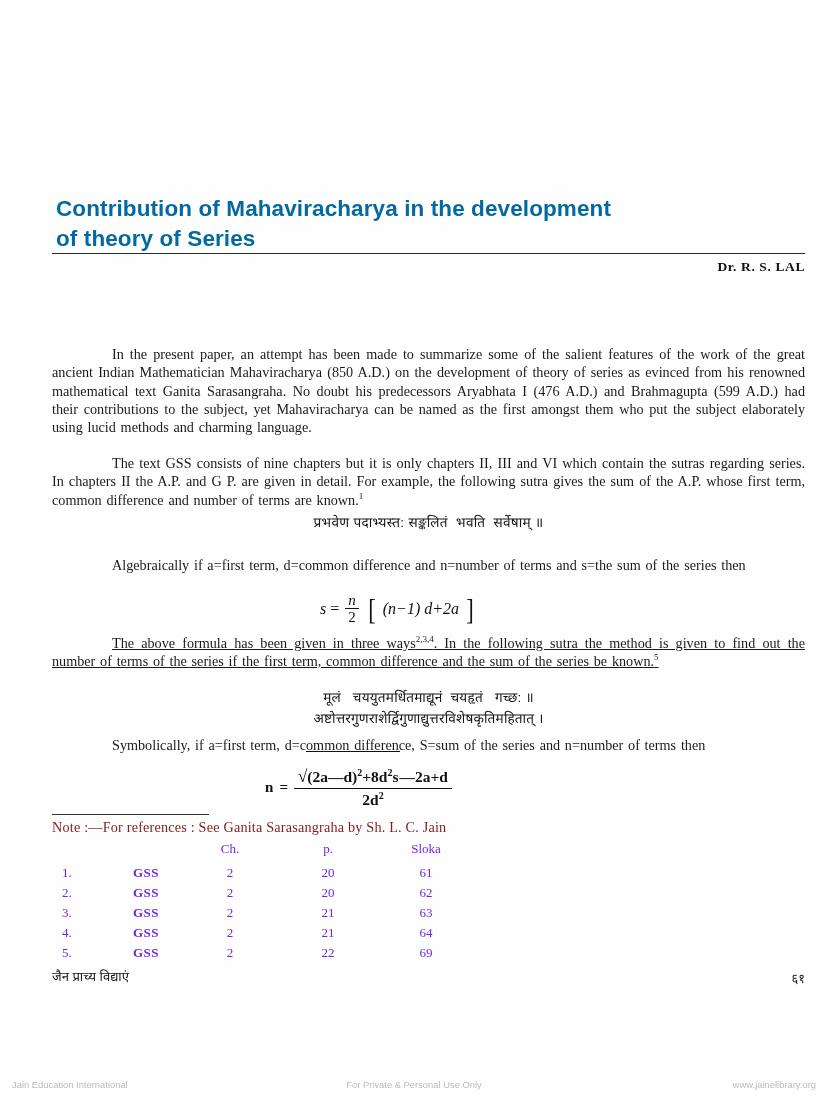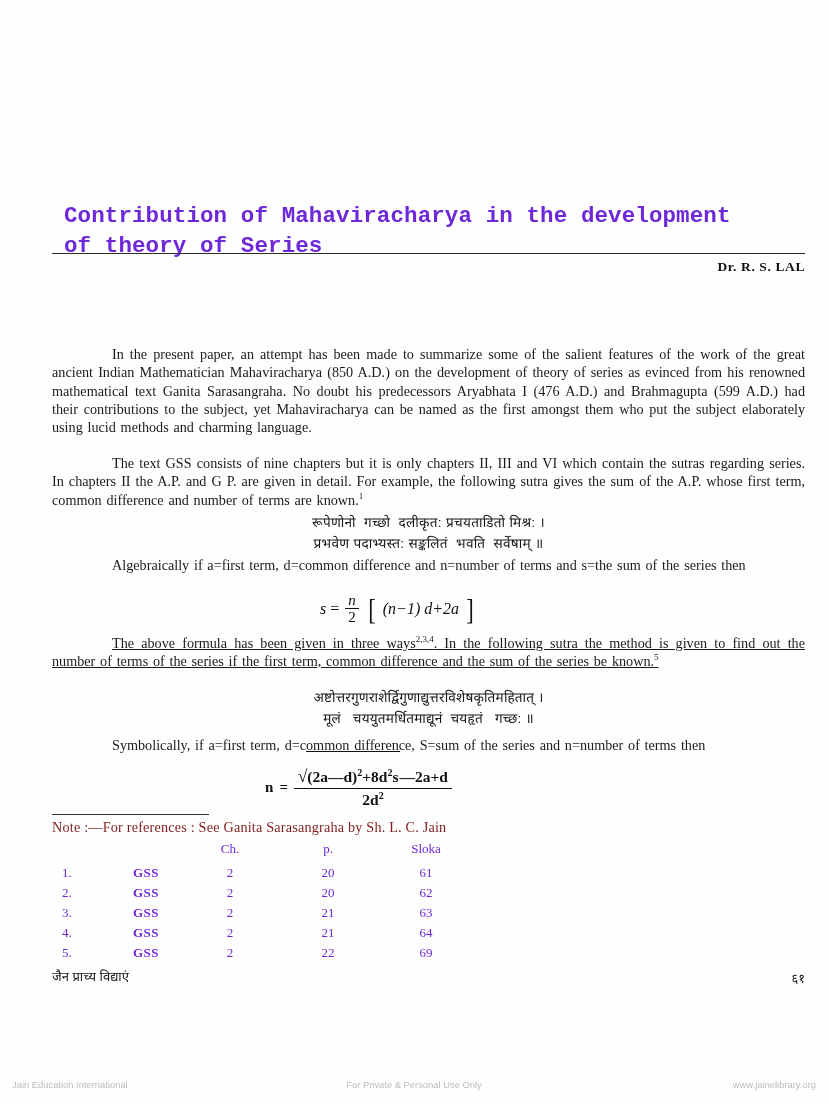--- a/index.html
+++ b/index.html
@@ -18,27 +18,27 @@
   }
 
   
   .title-block {
     position: absolute;
     left: 52px;
     top: 190px;
     width: 700px;
   }
   .doc-title {
-    font-family: Liberation Mono, monospace;
+    font-family: Liberation Sans, sans-serif;
     font-weight: bold;
     font-size: 22.5px;
     line-height: 1.33;
     letter-spacing: 0.1px;
-    color: #6d28d9;
-    margin: 12px;
+    color: #0369a1;
+    margin: 4px;
   }
   .title-line-2 { display: block; }
 
   .header-rule {
     position: absolute;
     left: 52px;
     top: 253px;
     width: 753px;
     height: 1px;
     background: #2b2b2b;
@@ -260,21 +260,20 @@
 
   <div class="author">Dr. R. S. LAL</div>
 
   <div class="body-text para-indent" style="top:345px;">In the present paper, an attempt has been made to summarize some of the salient features of the work of the great ancient Indian Mathematician Mahaviracharya (850 A.D.) on the development of theory of series as evinced from his renowned mathematical text Ganita Sarasangraha. No doubt his predecessors Aryabhata I (476 A.D.) and Brahmagupta (599 A.D.) had their contributions to the subject, yet Mahaviracharya can be named as the first amongst them who put the subject elaborately using lucid methods and charming language.</div>
 
   <div class="body-text para-indent" style="top:454px;">
     <span>The text GSS consists of nine chapters but it is only chapters II, III and VI which contain the sutras regarding series. In chapters II the A.P. and G P. are given in detail. For example, the following sutra gives the sum of the A.P. whose first term, common difference and number of terms are known.</span><span class="sup">1</span>
   </div>
 
   <div class="sutra sutra-1" style="top:512px;">
-    <span class="sutra-line">रूपेणोनो  गच्छो  दलीकृत: प्रचयताडितो मिश्र: ।</span>
     <span class="sutra-line">प्रभवेण पदाभ्यस्त: सङ्कलितं  भवति  सर्वेषाम् ॥</span>
   </div>
 
   <div class="body-text para-indent" style="top:556px;">Algebraically if a=first term, d=common difference and n=number of terms and s=the sum of the series then</div>
 
   <div class="formula" style="top:592px;">
     <span class="eq-1">
       <span class="eq-var">s</span>
       <span>=</span>
       <span class="frac">
@@ -287,22 +286,22 @@
         <span class="big-bracket">]</span>
       </span>
     </span>
   </div>
 
   <div class="body-text para-indent" style="top:634px;text-decoration:underline;">
     <span>The above formula has been given in three ways</span><span class="sup">2,3,4</span><span>. In the following sutra the method is given to find out the number of terms of the series if the first term, common difference and the sum of the series be known.</span><span class="sup">5</span>
   </div>
 
   <div class="sutra sutra-2" style="top:687px;">
+    <span class="sutra-line">मूलं   चययुतमर्धितमाद्यूनं  चयहृतं   गच्छ: ॥</span>
     <span class="sutra-line">अष्टोत्तरगुणराशेर्द्विगुणाद्युत्तरविशेषकृतिमहितात् ।</span>
-    <span class="sutra-line">मूलं   चययुतमर्धितमाद्यूनं  चयहृतं   गच्छ: ॥</span>
   </div>
 
   <div class="body-text para-indent" style="top:736px;">Symbolically, if a=first term, d=common difference, S=sum of the series and n=number of terms then</div>
 
   <div class="formula" style="top:767px;">
     <span class="eq-2">
       <span>n</span>
       <span>=</span>
       <span class="frac2">
         <span class="num2"><span class="sqrt-sign">√</span><span class="radicand"><span>(2a—d)</span><span class="sup-small">2</span><span>+8d</span><span class="sup-small">2</span><span>s</span></span><span>—2a+d</span></span>

